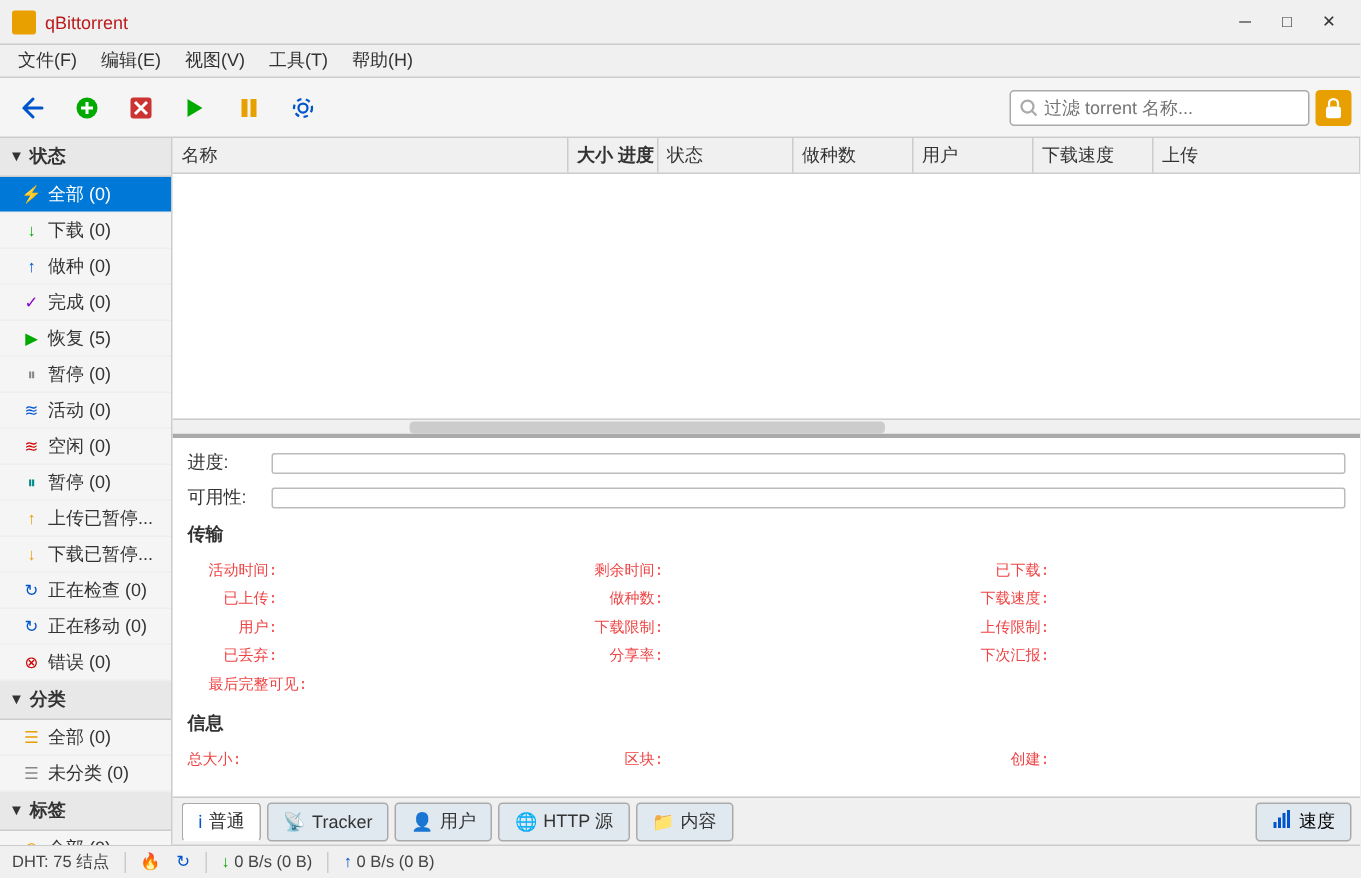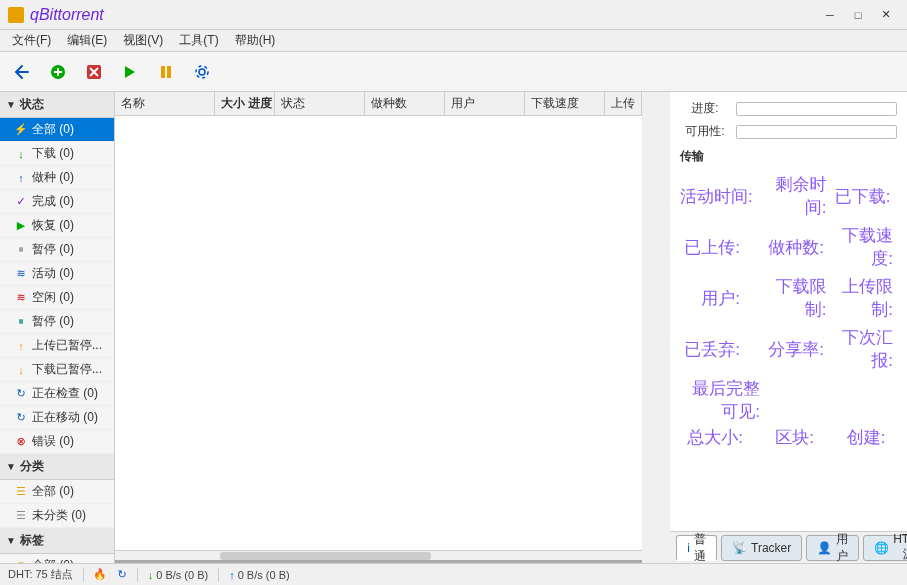--- a/index.html
+++ b/index.html
@@ -29,23 +29,22 @@
       align-items: center;
       gap: 6px;
     }
     .title-bar-icon {
       width: 16px;
       height: 16px;
       background: #e8a000;
       border-radius: 2px;
     }
     .title-bar-title {
-      font-size: 16px;
-      color: #6d28d9;
-      font-style: italic;
+      font-size: 12px;
+      color: #b91c1c;
     }
     .title-bar-controls {
       display: flex;
       gap: 2px;
     }
     .title-bar-btn {
       width: 26px;
       height: 20px;
       border: none;
       background: transparent;
@@ -180,23 +179,22 @@
       display: flex;
       align-items: center;
       justify-content: center;
       font-size: 11px;
     }
 
     
     .content-area {
       flex: 1;
       display: flex;
-      flex-direction: row;
+      flex-direction: column;
       overflow: hidden;
-      gap: 28px;
     }
 
     
     .torrent-list-area {
       flex: 0 0 200px;
       display: flex;
       flex-direction: column;
       border-bottom: 3px solid #aaa;
     }
     .torrent-table-header {
@@ -261,21 +259,21 @@
       background: white;
     }
 
     .progress-row {
       display: flex;
       align-items: center;
       margin-bottom: 6px;
     }
     .progress-label {
       width: 50px;
-      text-align: center;
+      text-align: left;
       color: #333;
       font-size: 12px;
       margin-right: 6px;
     }
     .progress-bar-container {
       flex: 1;
       height: 14px;
       background: white;
       border: 1px solid #bbb;
       border-radius: 2px;
@@ -288,24 +286,25 @@
       margin: 8px 0 6px 0;
       padding-bottom: 2px;
     }
     .info-row {
       display: flex;
       align-items: center;
       margin-bottom: 3px;
     }
     .info-label {
       text-align: right;
-      color: #8b5cf6;
-      font-size: 17px;
+      color: #ef4444;
+      font-size: 10px;
       margin-right: 4px;
       min-width: 60px;
+      font-family: Liberation Mono, monospace;
     }
     .info-value {
       color: #333;
       font-size: 12px;
     }
 
     
     .detail-tabs {
       height: 32px;
       background: #f0f0f0;
@@ -430,20 +429,35 @@
         <rect x="9" y="2" width="4" height="12" fill="#e8a000"></rect>
       </svg>
   </button>
   <button class="toolbar-btn icon-blue" title="选项">
     <svg width="16" height="16" viewBox="0 0 16 16">
         <circle cx="8" cy="8" r="3" stroke="#0055cc" stroke-width="1.5" fill="none"></circle>
         <circle cx="8" cy="8" r="6" stroke="#0055cc" stroke-width="1.5" fill="none" stroke-dasharray="3,3"></circle>
       </svg>
   </button>
 
+  <div class="search-area">
+    <div class="search-box">
+      <svg width="12" height="12" viewBox="0 0 12 12" style="margin-right:4px;flex-shrink:0">
+          <circle cx="5" cy="5" r="4" stroke="#aaa" stroke-width="1.5" fill="none"></circle>
+          <line x1="8" y1="8" x2="11" y2="11" stroke="#aaa" stroke-width="1.5"></line>
+        </svg>
+      <input type="text" placeholder="过滤 torrent 名称..." style="">
+    </div>
+    <button class="lock-btn">
+      <svg width="12" height="14" viewBox="0 0 12 14">
+          <rect x="1" y="6" width="10" height="8" rx="2" fill="white"></rect>
+          <path d="M3 6 L3 4 A3 3 0 0 1 9 4 L9 6" stroke="white" stroke-width="1.5" fill="none"></path>
+        </svg>
+    </button>
+  </div>
 </div>
 
 <div class="main-layout">
 
   <div class="sidebar">
 
     <div class="sidebar-section-header">
       <span class="arrow">▼</span>
       <span>状态</span>
     </div>
@@ -458,21 +472,21 @@
     <div class="sidebar-item">
       <span class="icon icon-blue">↑</span>
       <span>做种 (0)</span>
     </div>
     <div class="sidebar-item">
       <span class="icon icon-purple">✓</span>
       <span>完成 (0)</span>
     </div>
     <div class="sidebar-item">
       <span class="icon icon-green">▶</span>
-      <span>恢复 (0)</span>
+      <span>恢复 (5)</span>
     </div>
     <div class="sidebar-item">
       <span class="icon icon-gray">⏸</span>
       <span>暂停 (0)</span>
     </div>
     <div class="sidebar-item">
       <span class="icon icon-blue">≋</span>
       <span>活动 (0)</span>
     </div>
     <div class="sidebar-item">
@@ -609,23 +623,24 @@
           <div class="info-row">
             <span class="info-label">下次汇报:</span>
             <span class="info-value"></span>
           </div>
           <div class="info-row">
             <span class="info-label" style="min-width:80px;">最后完整可见:</span>
             <span class="info-value"></span>
           </div>
         </div>
 
+        <div class="section-title">信息</div>
         <div style="display:grid; grid-template-columns:1fr 1fr 1fr; gap:2px 0;">
           <div class="info-row">
-            <span class="info-label" style="min-width:70px;text-align:center;">总大小:</span>
+            <span class="info-label" style="min-width:70px;text-align:left;">总大小:</span>
             <span class="info-value"></span>
           </div>
           <div class="info-row">
             <span class="info-label">区块:</span>
             <span class="info-value"></span>
           </div>
           <div class="info-row">
             <span class="info-label">创建:</span>
             <span class="info-value"></span>
           </div>

